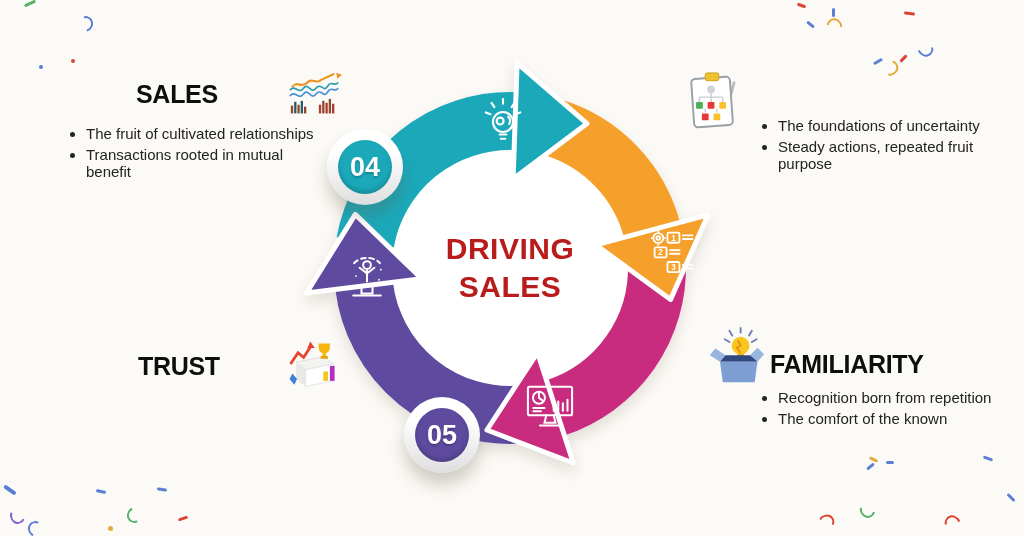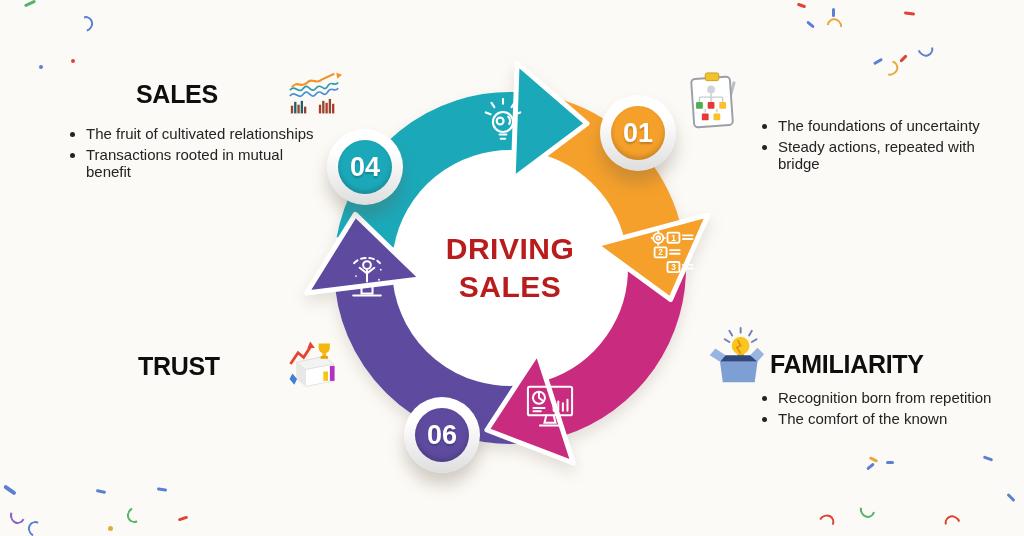--- a/index.html
+++ b/index.html
@@ -115,28 +115,23 @@
           <path d="M10 47h30"></path>
       </g>
       <g fill="#fff">
           <circle cx="13" cy="26" r="1"></circle>
           <circle cx="38" cy="30" r="1"></circle>
           <circle cx="40" cy="19" r="1"></circle>
         </g>
     </svg>
   </div>
 
-  <div class="badge" style="left:600px;top:95px;">
-    <div class="badge-inner bg-orange">
-        <span>01</span>
-      </div>
-  </div>
   <div class="badge" style="left:404px;top:397px;">
     <div class="badge-inner bg-purple">
-        <span>06</span>
+        <span>05</span>
       </div>
   </div>
   <div class="badge" style="left:327px;top:129px;">
     <div class="badge-inner bg-teal">
         <span>04</span>
       </div>
   </div>
 
   <div class="center-title">DRIVING SALES</div>
 
@@ -175,21 +170,21 @@
       <path d="M29 24v4M17 28h24M17 28v5M29 28v5M41 28v5M23 40v4M35 40v4" stroke="#c8cdd3" stroke-width="1.5" fill="none"></path>
       <rect x="13.5" y="33" width="7" height="7" rx="1" fill="#4caf50"></rect>
       <rect x="25.5" y="33" width="7" height="7" rx="1" fill="#e53935"></rect>
       <rect x="37.5" y="33" width="7" height="7" rx="1" fill="#fbc02d"></rect>
       <rect x="19.5" y="45" width="7" height="7" rx="1" fill="#e53935"></rect>
       <rect x="31.5" y="45" width="7" height="7" rx="1" fill="#fbc02d"></rect>
     </svg>
   </div>
   <ul class="bullets" style="left:760px;top:118px;width:225px;">
     <li>The foundations of uncertainty</li>
-    <li>Steady actions, repeated with bridge</li>
+    <li>Steady actions, repeated fruit purpose</li>
   </ul>
 
   <div class="side-icon" style="left:705px;top:326px;">
     <svg width="60" height="62" viewBox="0 0 64 66">
       <g stroke="#6b7fb3" stroke-width="2" stroke-linecap="round">
         <path d="M38 2v5"></path>
           <path d="M26 5l3 5"></path>
           <path d="M50 5l-3 5"></path>
           <path d="M21 14l5 3"></path>
           <path d="M55 14l-5 3"></path>

